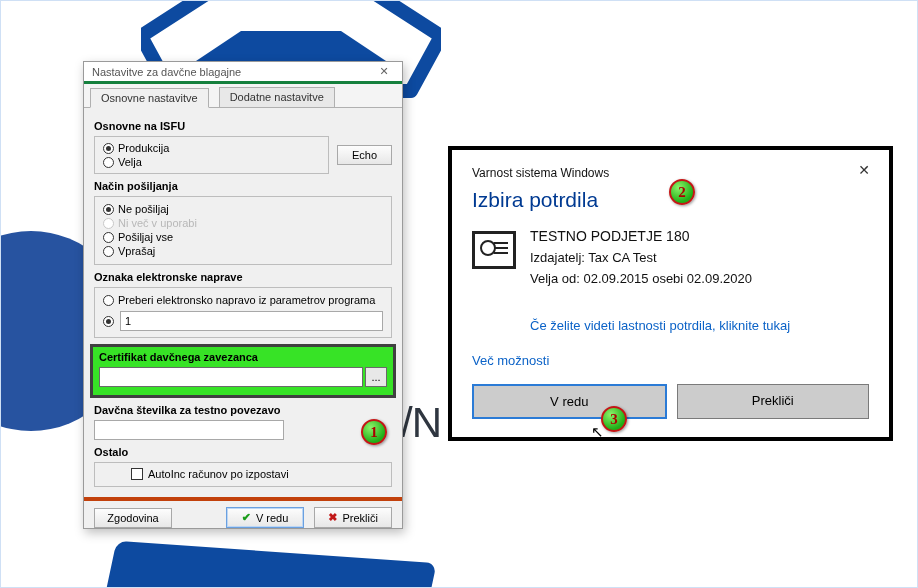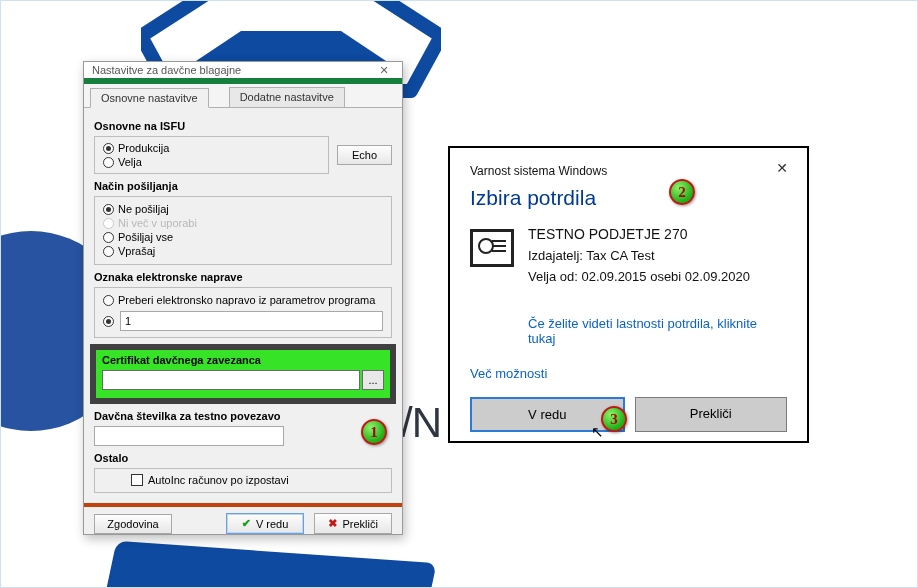--- a/index.html
+++ b/index.html
@@ -25,42 +25,42 @@
     position: absolute;
     left: 82px; top: 60px;
     width: 320px;
     background: #f0f0f0;
     border: 1px solid #9a9a9a;
     box-shadow: 2px 4px 10px rgba(0,0,0,.25);
   }
   .win-titlebar {
     height: 22px;
     background: #fff;
-    border-bottom: 6px solid #15803d;
+    border-bottom: 3px solid #15803d;
     display: flex;
     align-items: center;
     padding: 0 4px 0 8px;
     color: #555;
     font-size: 11px;
   }
   .win-titlebar .title { flex: 1; }
   .win-close { width: 28px; text-align: center; color: #666; }
   .tabs {
     display: flex;
     background: #f4f4f4;
     padding: 3px 6px 0 6px;
     border-bottom: 1px solid #b0b0b0;
   }
   .tab {
     padding: 3px 10px;
     font-size: 11px;
     border: 1px solid #b0b0b0;
     border-bottom: none;
     background: #e8e8e8;
-    margin-right: 20px;
+    margin-right: 10px;
     color: #333;
   }
   .tab.active { background: #f0f0f0; position: relative; top: 1px; border-bottom: 1px solid #f0f0f0;}
   .win-body { padding: 6px 10px 8px 10px; }
   .section-label { font-weight: bold; font-size: 11px; margin: 6px 0 4px 0; }
   .groupbox {
     border: 1px solid #bdbdbd;
     padding: 5px 8px 6px 8px;
     background: #f0f0f0;
     margin-bottom: 2px;
@@ -82,21 +82,21 @@
   .isfu-row { display:flex; gap:8px; }
   .isfu-col { flex:1; border:1px solid #bdbdbd; padding:4px 8px;}
   .text-input {
     border: 1px solid #a8a8a8; background: #fff; height: 20px; width: 190px; font-size: 11px; padding: 0 4px;
   }
   .device-row { display:flex; align-items:center; gap:6px; margin-top:4px;}
   .device-input { flex:1; }
 
   .cert-block {
     background: #37e326;
-    border: 6px solid #404040;
+    border: 3px solid #404040;
     padding: 4px 6px 8px 6px;
     margin: 6px -4px 4px -4px;
     position: relative;
   }
   .cert-block .section-label { margin-top: 0; color:#000;}
   .cert-input-row { display:flex; gap:2px; align-items:center;}
   .cert-input { flex:1; height:20px; border:1px solid #6a6a6a; background:#fff;}
   .cert-browse { width:22px; height:20px; border:1px solid #6a6a6a; background:#e8e8e8; font-size:11px; display:flex; align-items:center; justify-content:center;}
 
   .checkbox { display:flex; align-items:flex-end; gap:5px; font-size:11px;padding-left:28px;}
@@ -111,24 +111,24 @@
   }
   .win-footer .spacer { flex:1;}
   .btn.footer { padding:3px 10px; display:flex; align-items:center; gap:5px; min-width:78px; justify-content:center;}
   .ico-check { color:#1a9d1a; font-weight:bold;}
   .ico-x { color:#c21818; font-weight:bold;}
 
   
   .win-security {
     position: absolute;
     left: 447px; top: 145px;
-    width: 361px;
+    width: 445px;
     background: #fff;
-    border: 2px solid #000000;
-    padding: 14px 20px 9px 20px;
+    border: 4px solid #000000;
+    padding: 14px 20px 18px 20px;
   }
   .sec-title-row { display:flex; align-items:center;}
   .sec-subtitle { font-size: 12px; color:#111; flex:1;}
   .sec-close { width: 30px; height: 24px; display:flex; align-items:center; justify-content:center; font-size:14px; color:#333; margin-right:-10px; margin-top:-6px;}
   .sec-heading { font-size: 21px; color:#003a92; margin: 6px 0 16px 0; font-weight: 400;}
   .cert-card { display:flex; gap:14px; align-items:flex-start; }
   .cert-icon { width: 44px; height: 38px; border: 3px solid #222; position: relative; margin-top: 3px;}
   .cert-icon::before { content:""; position:absolute; left:5px; top:6px; width:12px; height:12px; border:2px solid #222; border-radius:50%;}
   .cert-icon::after { content:""; position:absolute; right:5px; top:8px; width:14px; height:2px; background:#222; box-shadow: 0 5px 0 #222, 0 10px 0 #222;}
   .cert-lines div { font-size: 13px; color:#111; margin-bottom: 6px;}
@@ -277,21 +277,21 @@
 <div class="win-security">
   <div class="sec-title-row">
     <div class="sec-subtitle">Varnost sistema Windows</div>
     <div class="sec-close">✕</div>
   </div>
   <div class="sec-heading">Izbira potrdila</div>
 
   <div class="cert-card">
     <div class="cert-icon"></div>
     <div class="cert-lines">
-      <div class="cert-name">TESTNO PODJETJE 270</div>
+      <div class="cert-name">TESTNO PODJETJE 180</div>
       <div>Izdajatelj: Tax CA Test</div>
       <div>Velja od: 02.09.2015 osebi 02.09.2020</div>
     </div>
   </div>
   <span class="link top">Če želite videti lastnosti potrdila, kliknite tukaj</span>
   <span class="link more">Več možnosti</span>
 
   <div class="sec-buttons">
     <div class="sec-btn primary">V redu</div>
     <div class="sec-btn">Prekliči</div>

